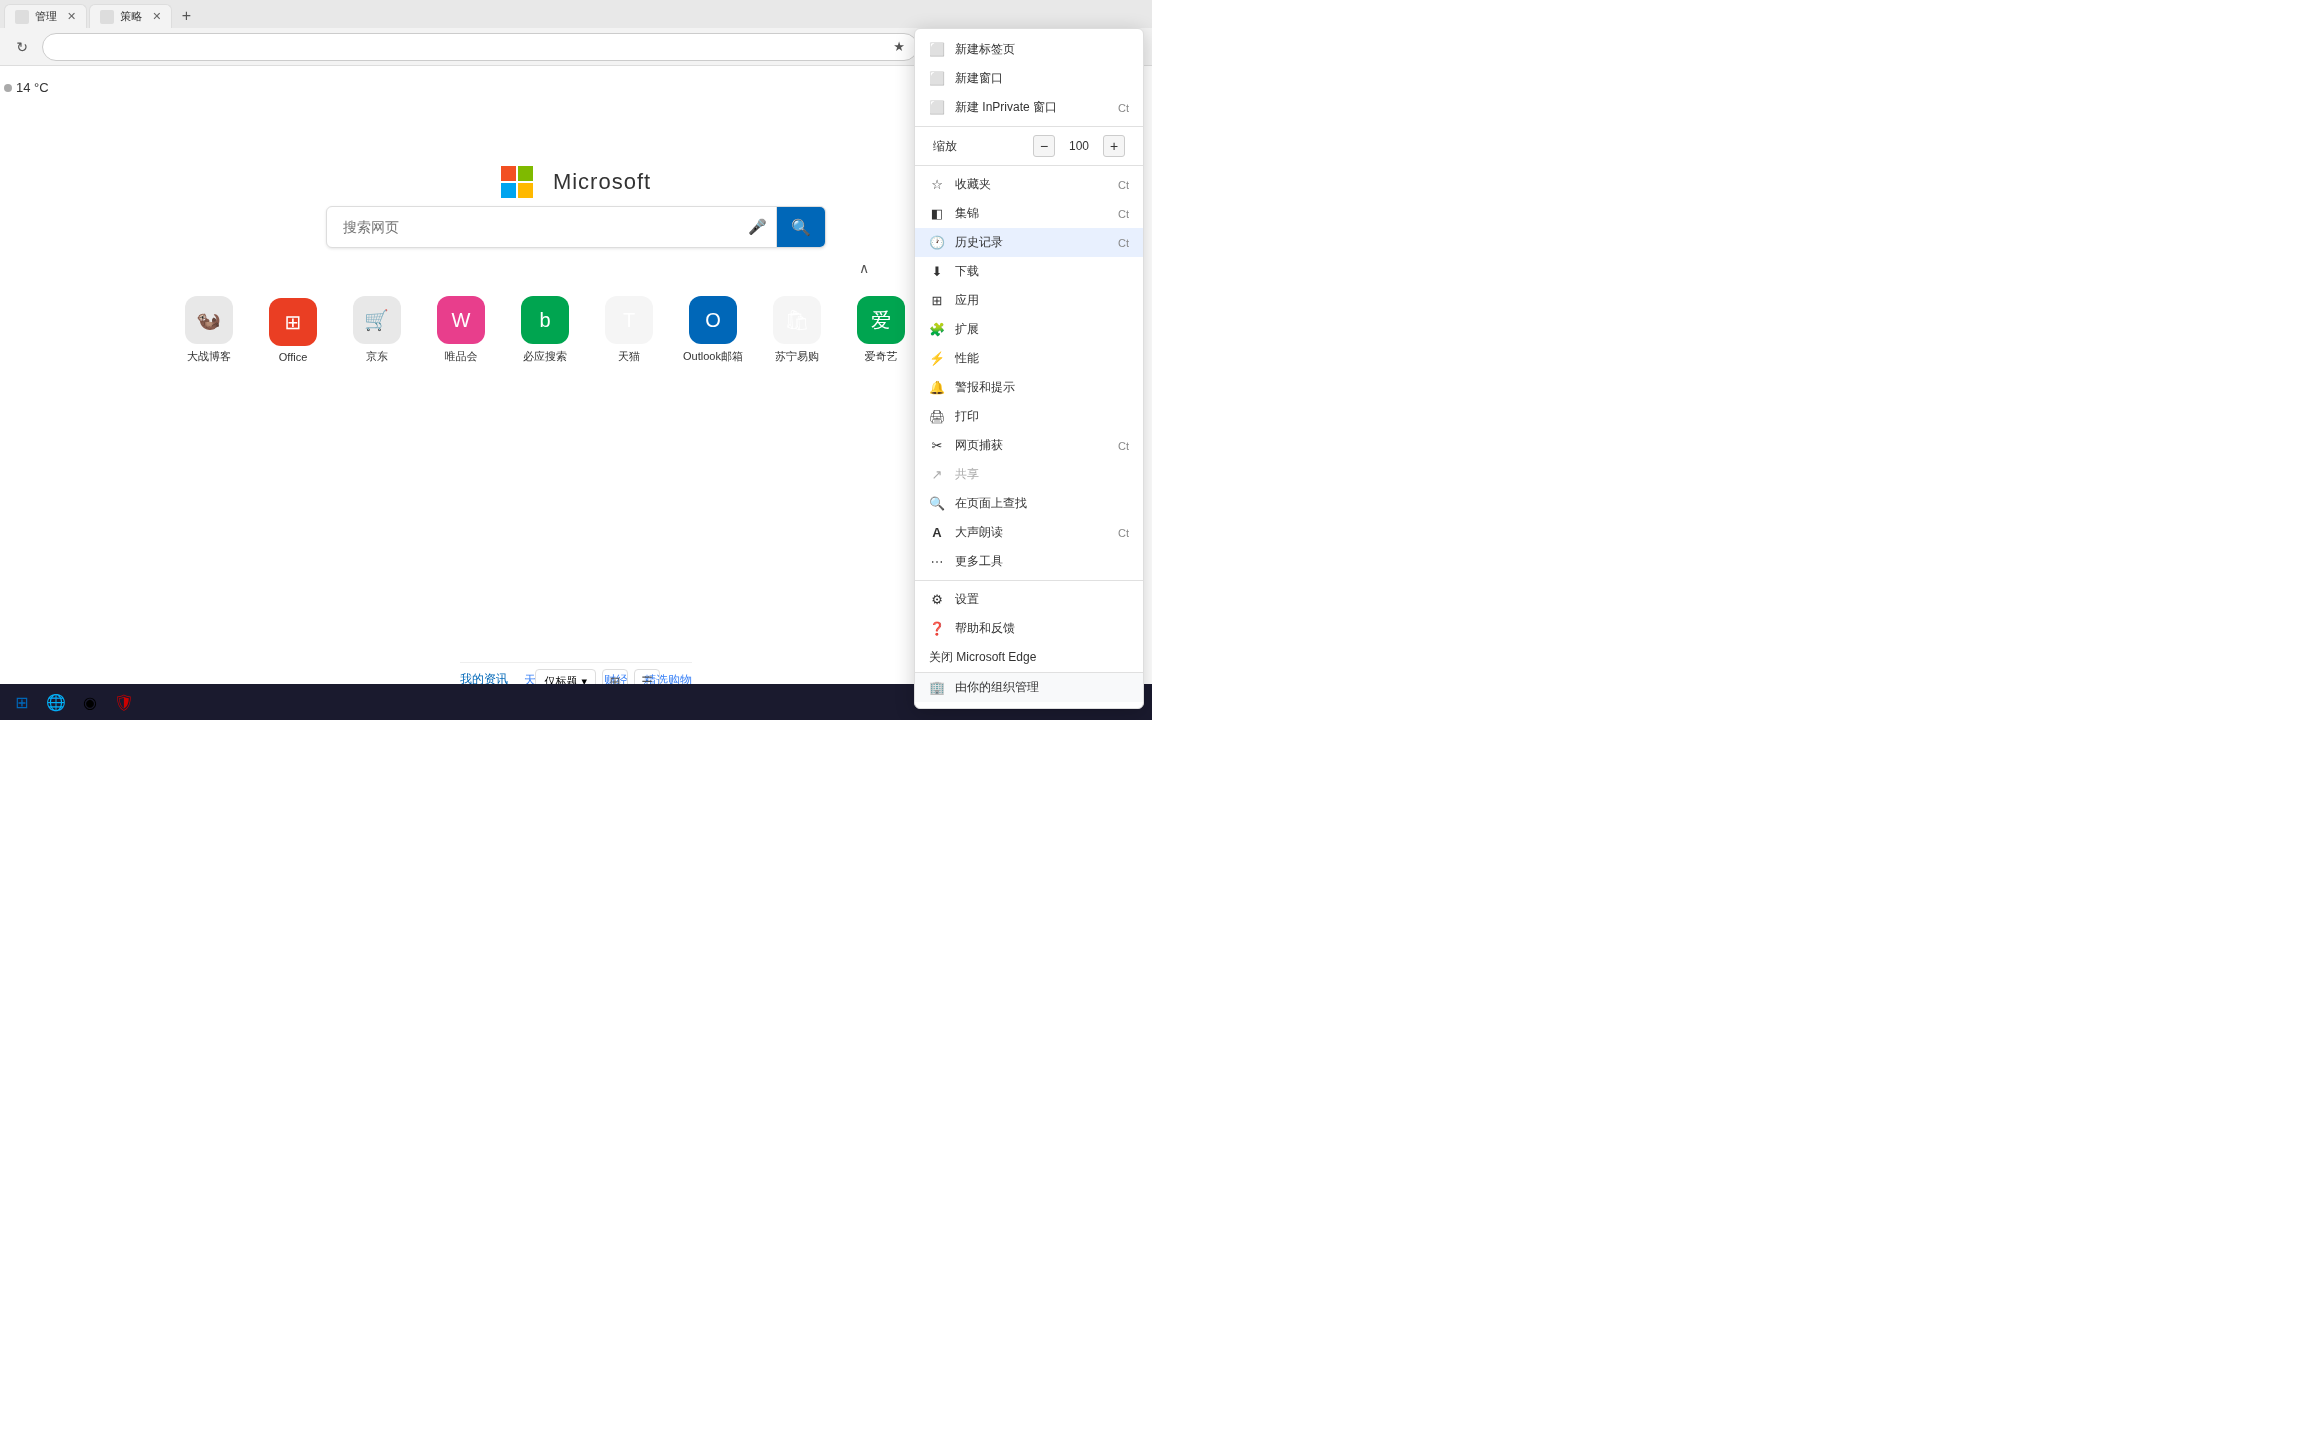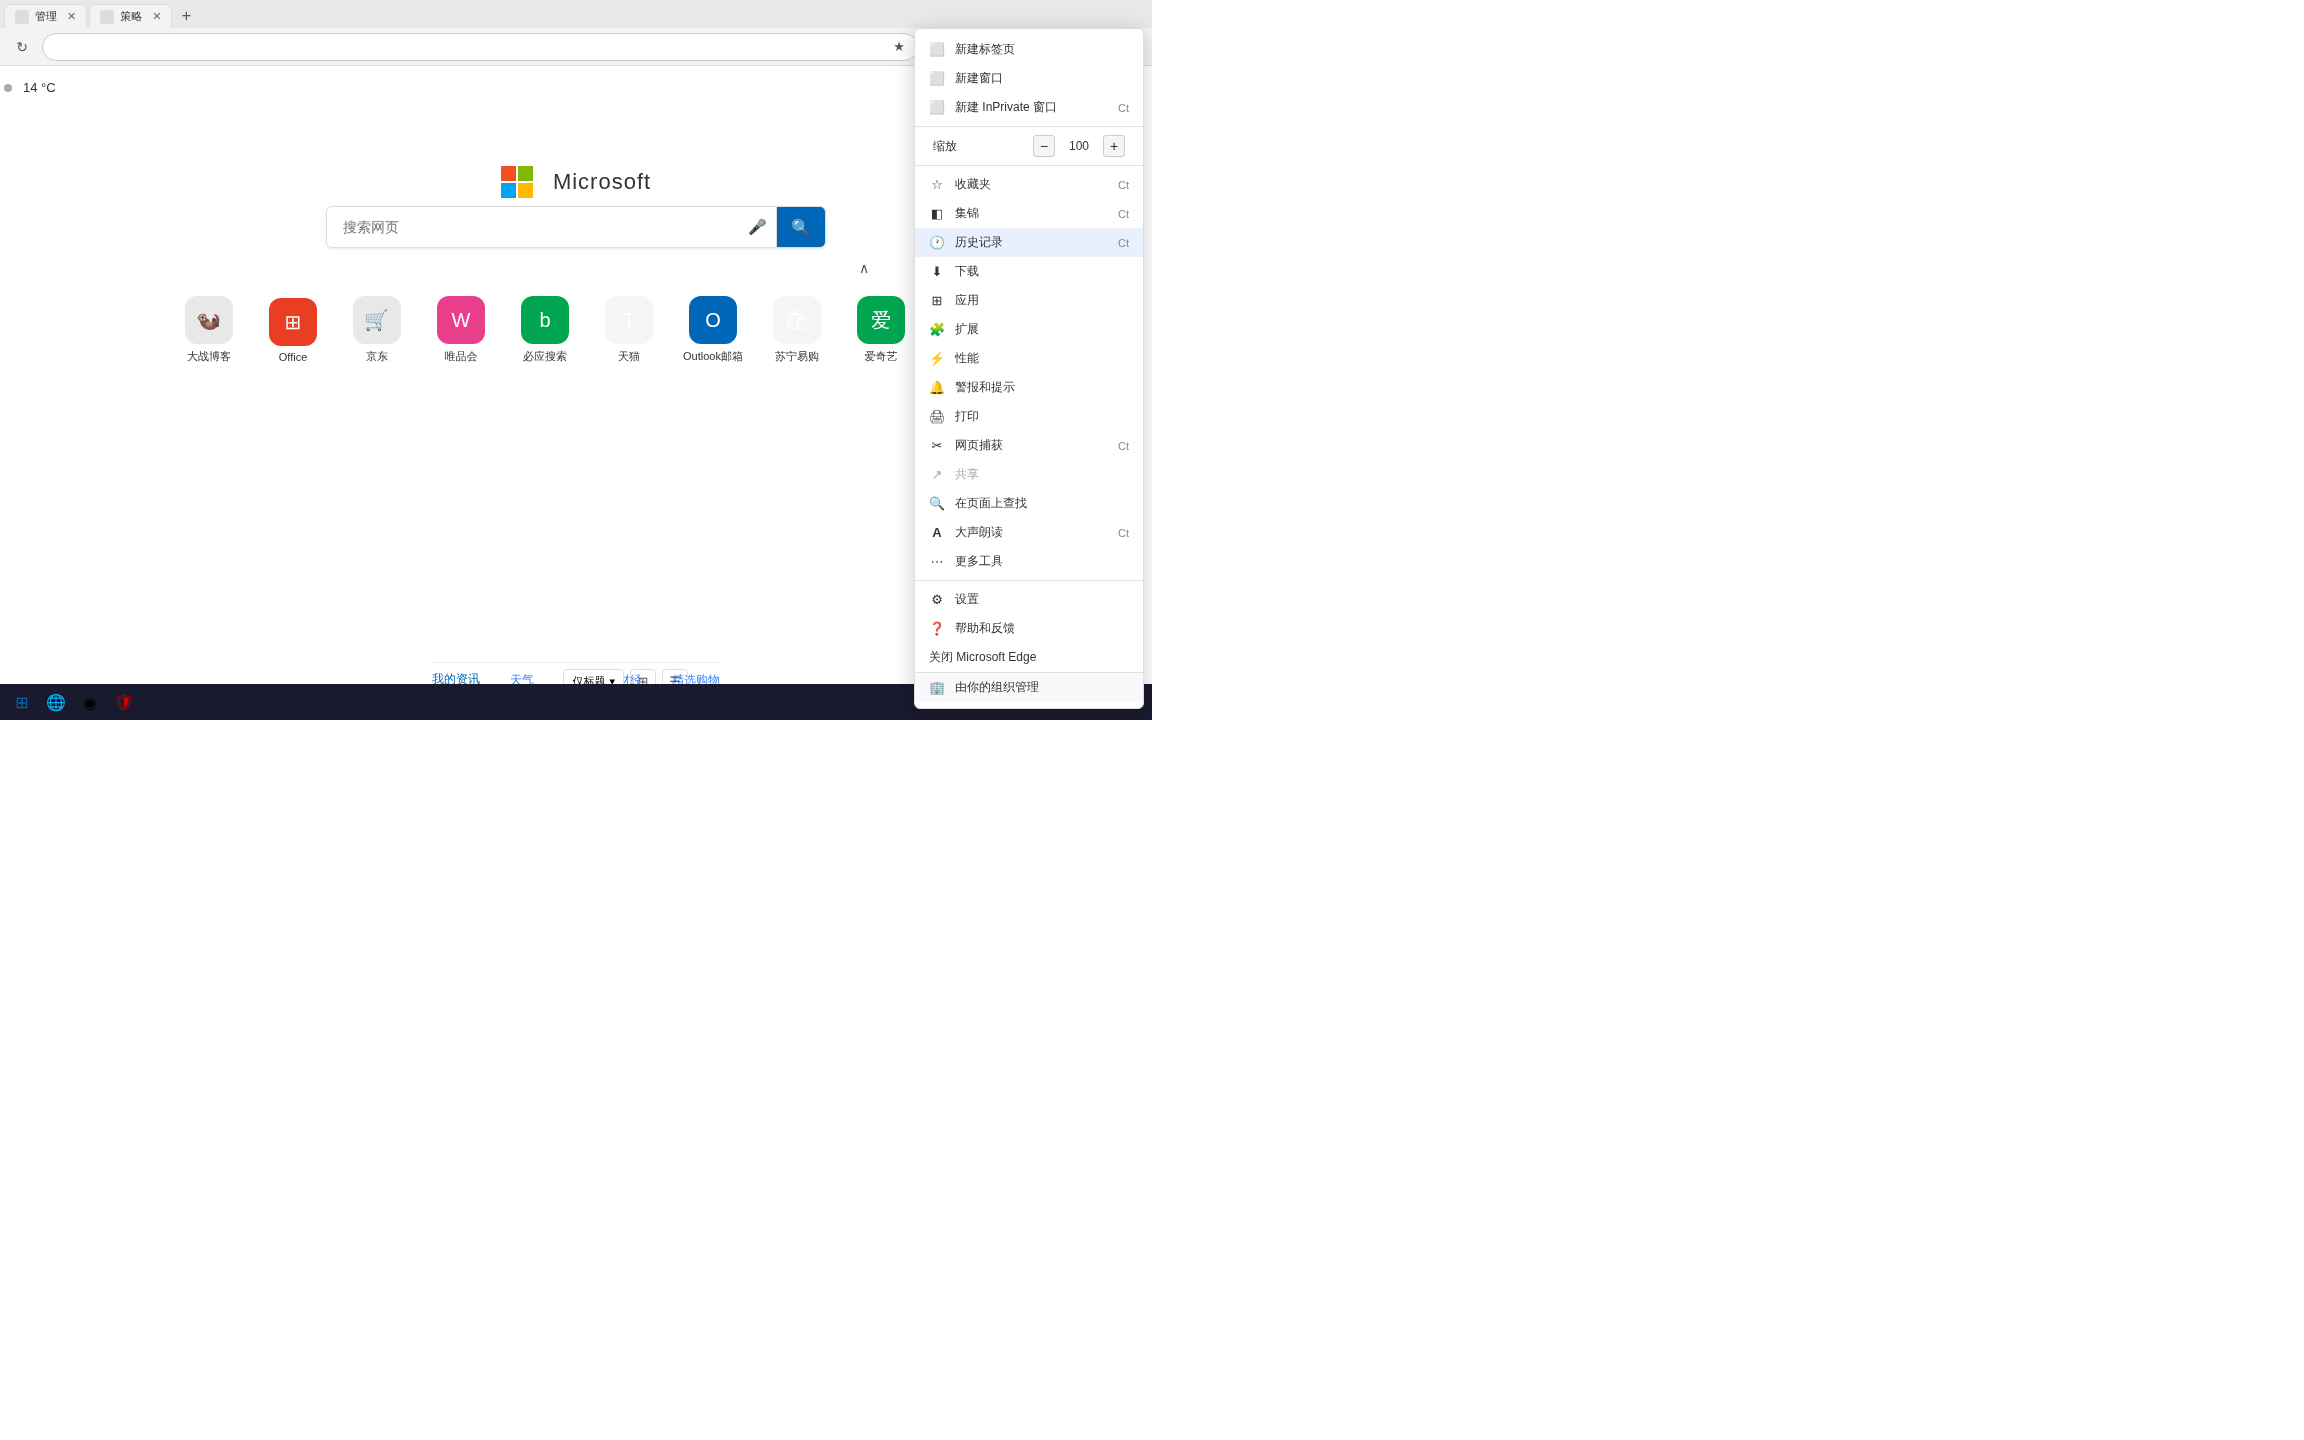--- a/index.html
+++ b/index.html
@@ -144,21 +144,21 @@
     }
 
     .weather {
       position: absolute;
       top: 14px;
       left: 4px;
       font-size: 13px;
       color: #333;
       display: flex;
       align-items: center;
-      gap: 11px;
+      gap: 4px;
     }
     .weather-dot {
       width: 8px;
       height: 8px;
       background: #aaa;
       border-radius: 50%;
     }
 
     .microsoft-logo {
       margin-top: 100px;
@@ -289,21 +289,21 @@
     }
 
     
     .bottom-bar {
       height: 38px;
       background: #fff;
       border-top: 1px solid #eee;
       display: flex;
       align-items: center;
       justify-content: center;
-      gap: 30px;
+      gap: 16px;
       position: relative;
     }
     .bottom-tab {
       font-size: 12px;
       color: #3b82f6;
       cursor: pointer;
       padding-bottom: 2px;
     }
     .bottom-tab.active {
       color: #0067b8;

